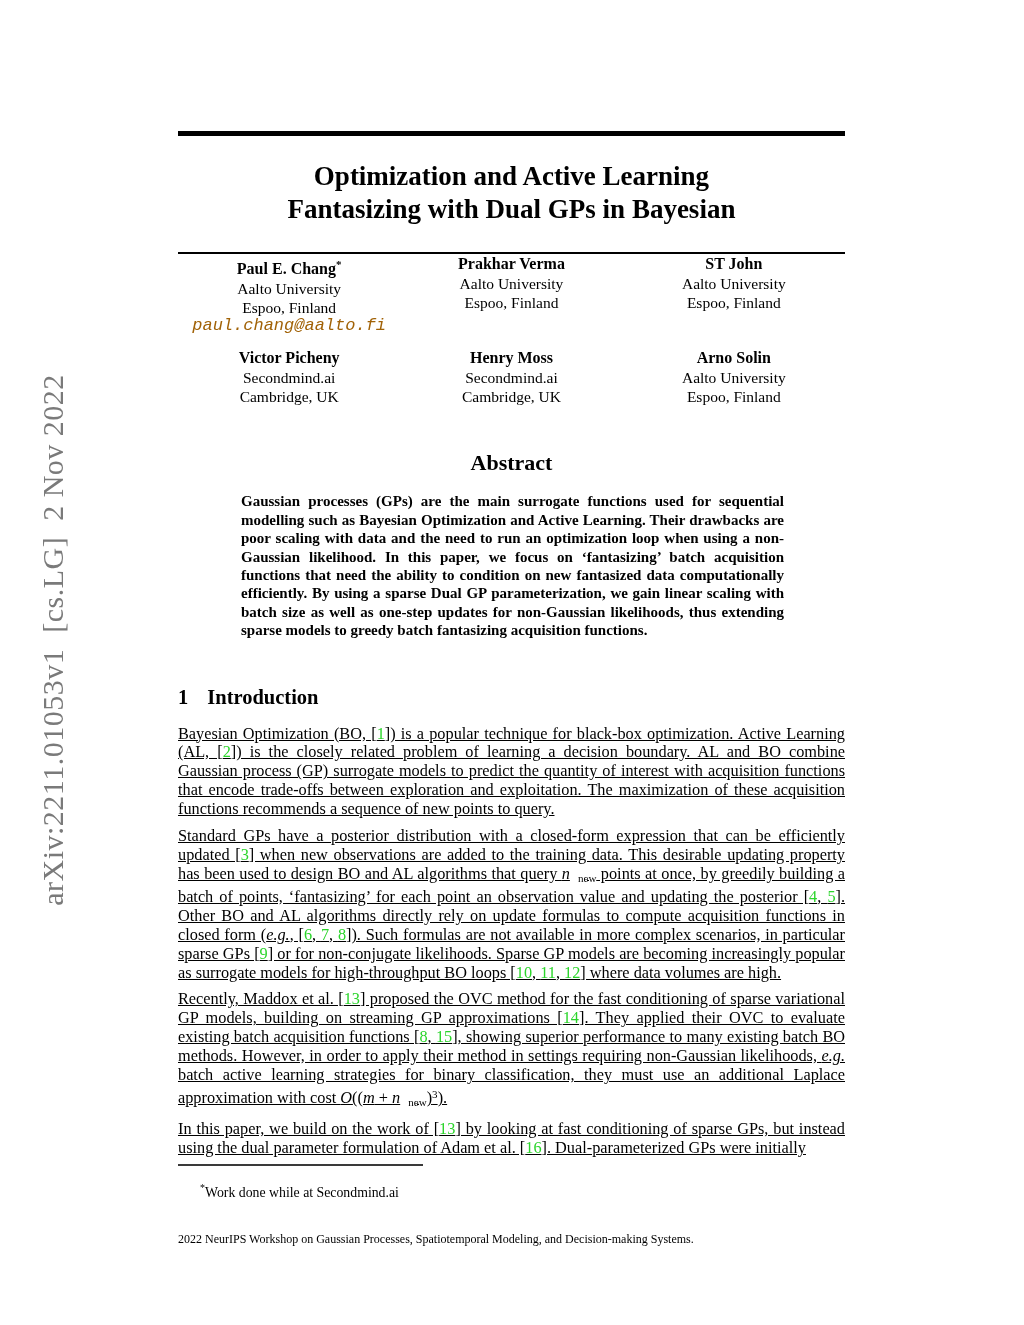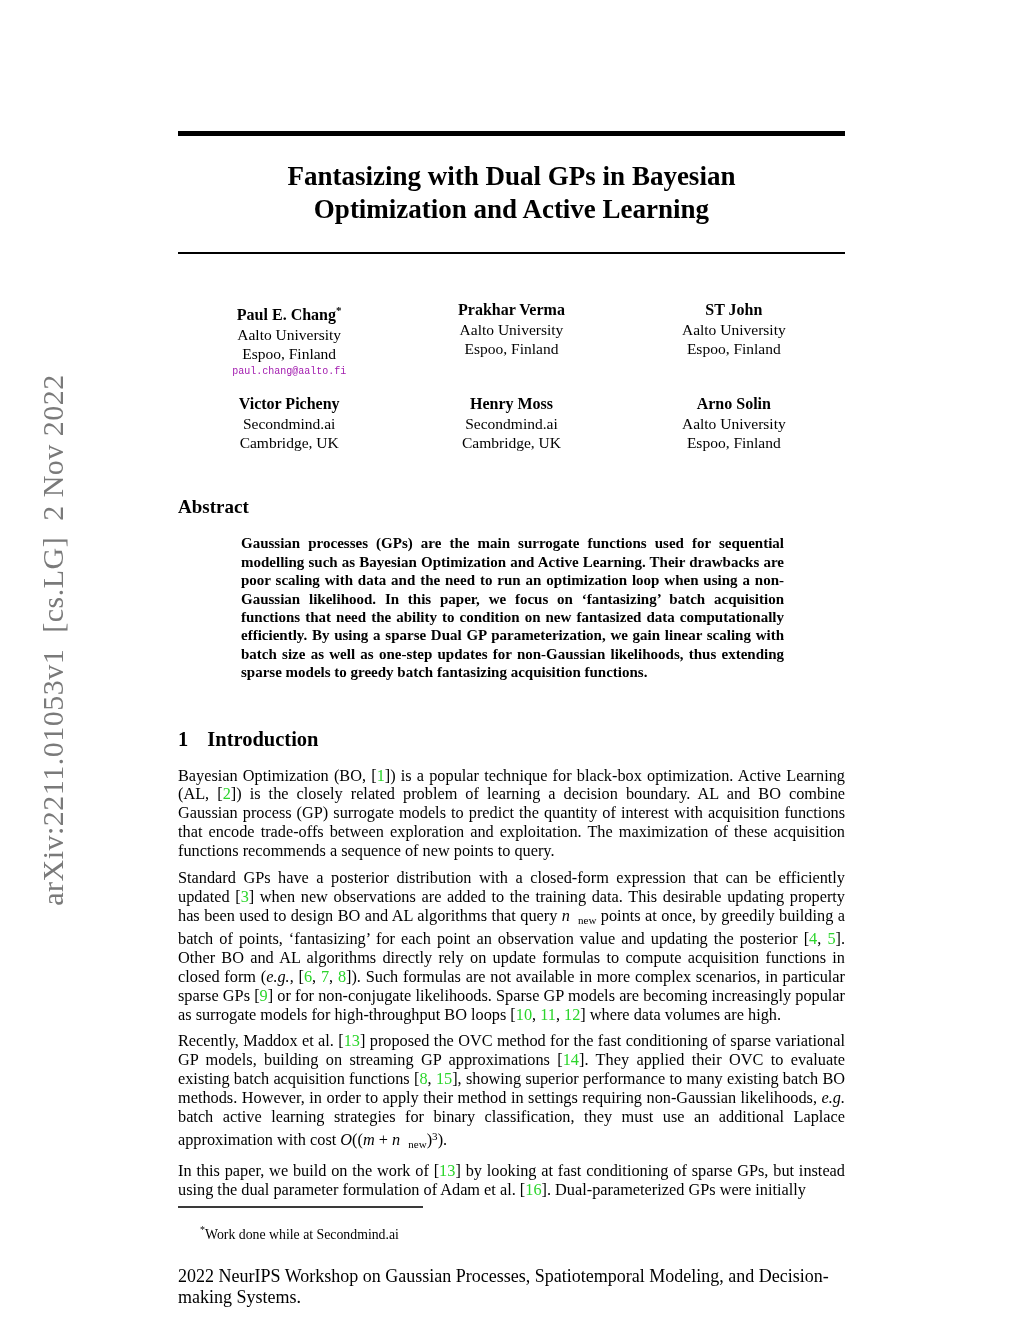--- a/index.html
+++ b/index.html
@@ -28,80 +28,82 @@
   }
   .rule-thick { margin-top:131px; height:5px; background:var(--rule-black,#000); }
   .rule-thin  { margin-top:26px;  height:2px; background:var(--rule-black,#000); }
   .paper-title {
     margin-top:24px;
     text-align:center;
     font-weight:bold;
     font-size:27px;
     line-height:33px;
   }
-  .authors-row { display:flex; margin-top:46px; }
+  .authors-row { display:flex; }
   .authors-row.second { margin-top:13px;align-items:center; }
   .author-cell { flex:1; text-align:center; }
   .author-name { font-weight:bold; font-size:16px; line-height:20px; }
   .author-name sup { font-size:11px; }
   .author-affil { font-size:15.5px; line-height:19px; }
   .author-email {
     font-family:"Liberation Mono", monospace;
-    font-size:10px; line-height:18px;
-    color:#a21caf; text-decoration:none; display:block;
+    font-size:17px; line-height:18px;
+    color:#a16207; text-decoration:none; display:block;font-style:italic;
   }
   .abstract-heading {
     margin-top:44px;
+    text-align:center;
     font-weight:bold;
-    font-size:19px;
+    font-size:22px;
   }
   .abstract-body {
     margin:16px 61px 0 63px;
     font-size:15px;
     line-height:18.4px;
     text-align:justify;
     font-weight:bold;
   }
   .section-heading {
     margin-top:46px;
     font-weight:bold;
     font-size:20.5px;
   }
   .section-heading .sec-num { margin-right:19px; }
   p.body-par {
     margin:8px 0 0 0;
     font-size:16.3px;
     line-height:18.9px;
     text-align:justify;
+    text-decoration:underline;
   }
   p.body-par.first { margin-top:16px; }
   .cite { color:var(--cite-green,#2bd52b); cursor:pointer; }
   .it { font-style:italic; }
   .mathi { font-style:italic; }
   .msub { font-size:68%; vertical-align:-0.28em;padding-left:8px; }
   .msup { font-size:68%; vertical-align:0.45em; }
   .footnote-rule { margin-top:6px; width:245px; height:2px; background:#3a3a3a; }
   .footnote-text { margin-top:16px; font-size:13.8px; text-indent:22px; }
   .footnote-text sup { font-size:10px; }
-  .footer-note { margin-top:24px; font-size:18px; }
+  .footer-note { margin-top:32px; font-size:12px; }
 </style>
 </head>
 <body>
 
 <div id="page">
 
   <div class="arxiv-strip">arXiv:2211.01053v1  [cs.LG]  2 Nov 2022</div>
 
   <div id="content">
 
     <div class="rule-thick"></div>
 
     <div class="paper-title">
+      <div>Optimization and Active Learning</div>
       <div>Fantasizing with Dual GPs in Bayesian</div>
-      <div>Optimization and Active Learning</div>
     </div>
 
     <div class="rule-thin"></div>
 
     <div class="authors-row">
       <div class="author-cell">
         <div class="author-name"><span>Paul E. Chang</span><sup>*</sup></div>
         <div class="author-affil">Aalto University</div>
         <div class="author-affil">Espoo, Finland</div>
         <a class="author-email">paul.chang@aalto.fi</a>

